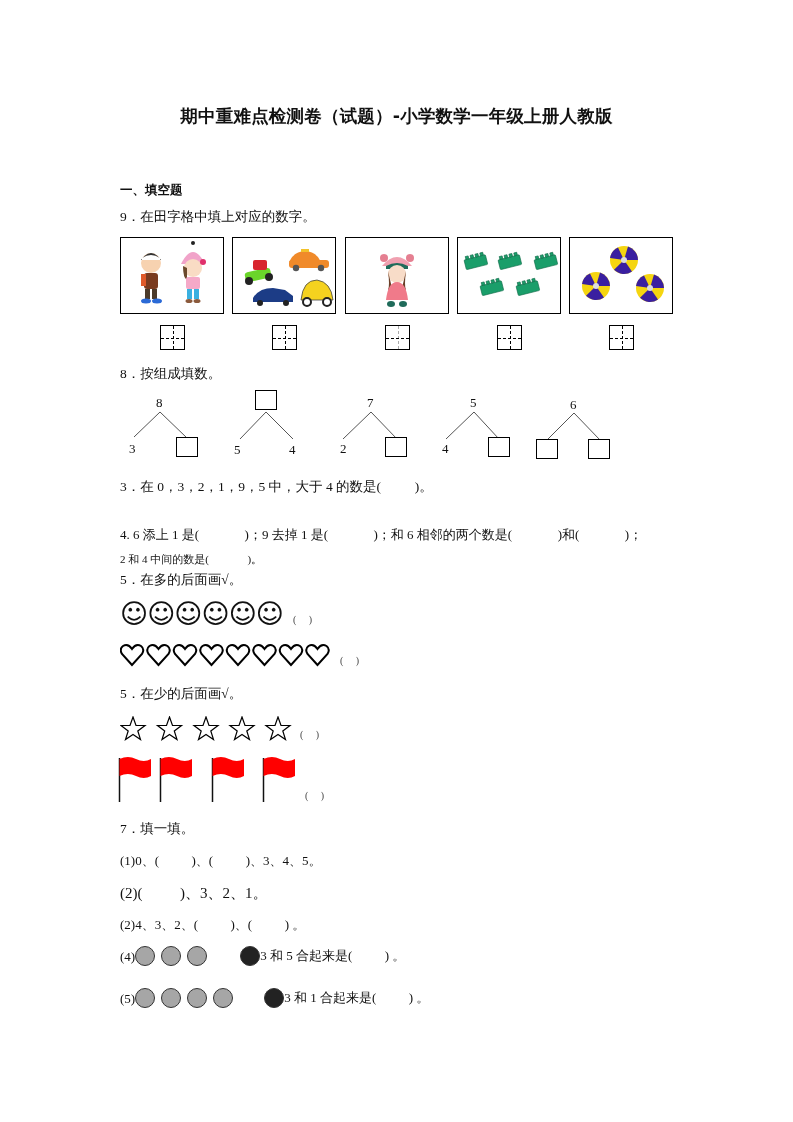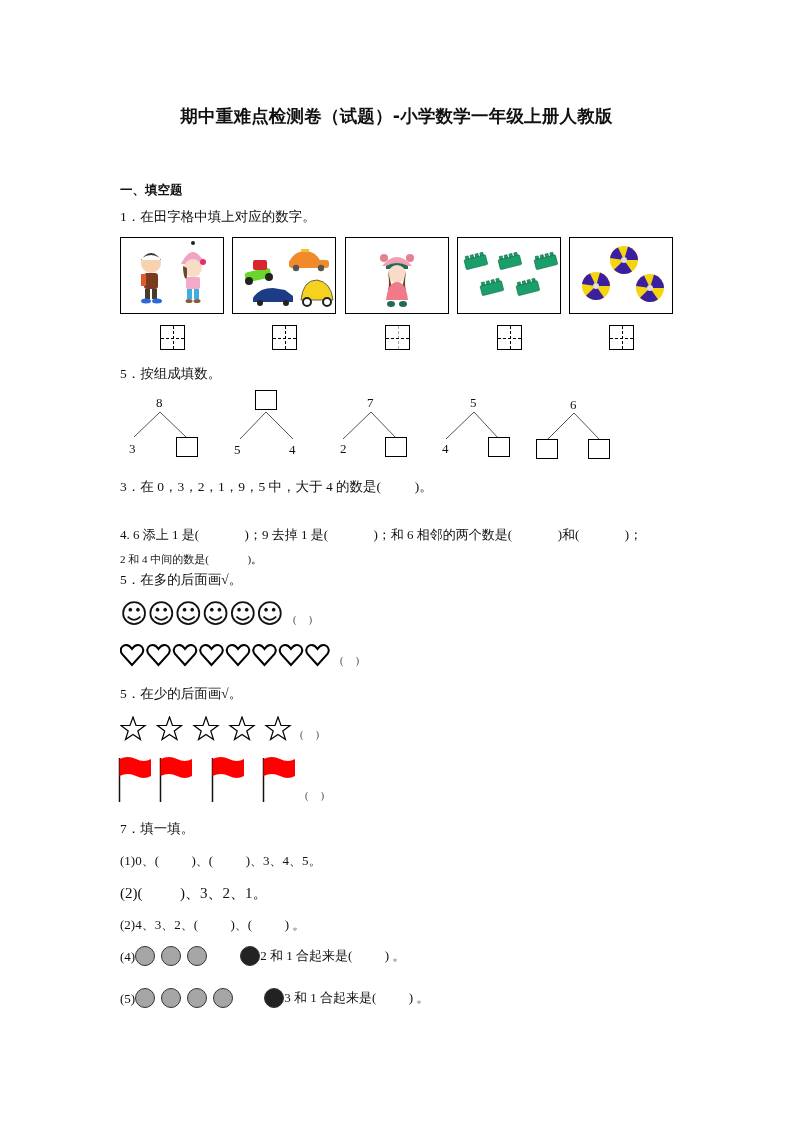--- a/index.html
+++ b/index.html
@@ -20,21 +20,21 @@
   .paren-small { font-size:10px; color:#444; white-space:pre; }
   .circle { width:20px; height:20px; border-radius:50%; border:1px solid #333; box-sizing:border-box; background:#a6a6a6; display:inline-block; }
   .circle.dark { background:#222; }
 </style>
 </head>
 <body>
 
 <div class="abs title">期中重难点检测卷（试题）-小学数学一年级上册人教版</div>
 <div class="abs section">一、填空题</div>
 
-<div class="abs q" style="top:208px">1．在田字格中填上对应的数字。</div>
+<div class="abs q" style="top:208px">9．在田字格中填上对应的数字。</div>
 
 <div class="abs pic" style="left:120px">
   <svg width="104" height="77" viewBox="0 0 104 77">
 
     <circle cx="30" cy="25" r="10" fill="#f7d2b0"></circle>
     <path d="M20 22 Q30 8 40 22 Z" fill="#333"></path>
     <path d="M21 20 Q30 14 39 20 L39 22 L21 22Z" fill="#fff"></path>
     <rect x="23" y="35" width="14" height="16" rx="3" fill="#7a3b1f"></rect>
     <rect x="20" y="36" width="5" height="12" fill="#e05a2a"></rect>
     <rect x="24" y="51" width="5" height="10" fill="#4b3a2a"></rect>
@@ -152,21 +152,21 @@
     <use href="#ball" x="80" y="50"></use>
   </svg>
 </div>
 
 <div class="abs tian" style="left:160px"></div>
 <div class="abs tian" style="left:272px"></div>
 <div class="abs tian light" style="left:385px"></div>
 <div class="abs tian" style="left:497px"></div>
 <div class="abs tian" style="left:609px"></div>
 
-<div class="abs q" style="top:365px">5．按组成填数。</div>
+<div class="abs q" style="top:365px">8．按组成填数。</div>
 
 <svg class="abs" style="left:0;top:0" width="793" height="1122">
   <g stroke="#555" stroke-width="1" fill="none">
     <line x1="160" y1="412" x2="134" y2="437"></line>
       <line x1="160" y1="412" x2="187" y2="438"></line>
     <line x1="266" y1="412" x2="240" y2="439"></line>
       <line x1="266" y1="412" x2="293" y2="439"></line>
     <line x1="371" y1="412" x2="343" y2="439"></line>
       <line x1="371" y1="412" x2="397" y2="439"></line>
     <line x1="474" y1="412" x2="446" y2="439"></line>
@@ -252,21 +252,21 @@
 <div class="abs q" style="top:852px;font-size:13px">(1)0、(          )、(          )、3、4、5。</div>
 <div class="abs q" style="top:884px;font-size:15px">(2)(          )、3、2、1。</div>
 <div class="abs q" style="top:916px;font-size:13px">(2)4、3、2、(          )、(          ) 。</div>
 
 <div class="abs" style="left:120px;top:946px;font-size:13px;white-space:pre;display:flex;align-items:flex-end">
   <span style="padding-bottom:1px">(4)</span>
   <span class="circle" style="margin-left:0"></span>
   <span class="circle" style="margin-left:6px"></span>
   <span class="circle" style="margin-left:6px"></span>
   <span class="circle dark" style="margin-left:33px"></span>
-  <span style="padding-bottom:1px">2 和 1 合起来是(          ) 。</span>
+  <span style="padding-bottom:1px">3 和 5 合起来是(          ) 。</span>
 </div>
 
 <div class="abs" style="left:120px;top:988px;font-size:13px;white-space:pre;display:flex;align-items:flex-end">
   <span style="padding-bottom:1px">(5)</span>
   <span class="circle"></span>
   <span class="circle" style="margin-left:6px"></span>
   <span class="circle" style="margin-left:6px"></span>
   <span class="circle" style="margin-left:6px"></span>
   <span class="circle dark" style="margin-left:31px"></span>
   <span style="padding-bottom:1px">3 和 1 合起来是(          ) 。</span>

